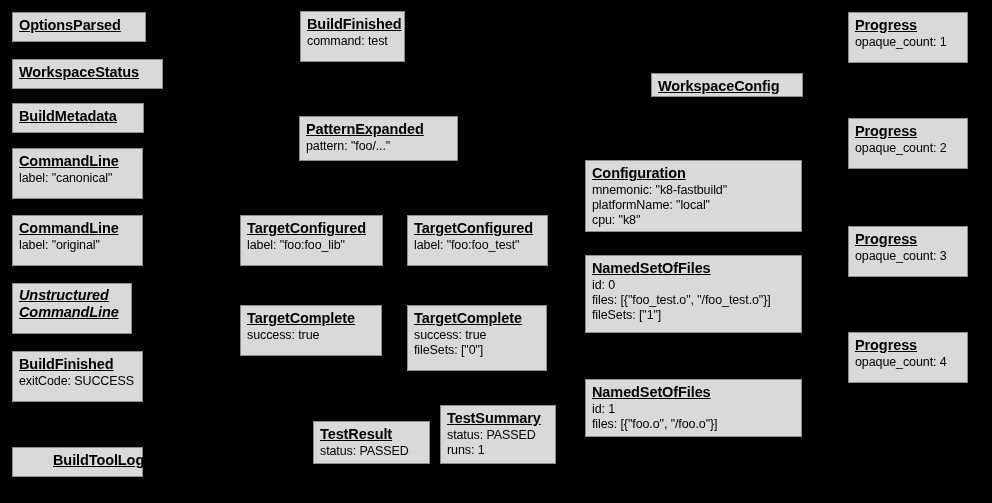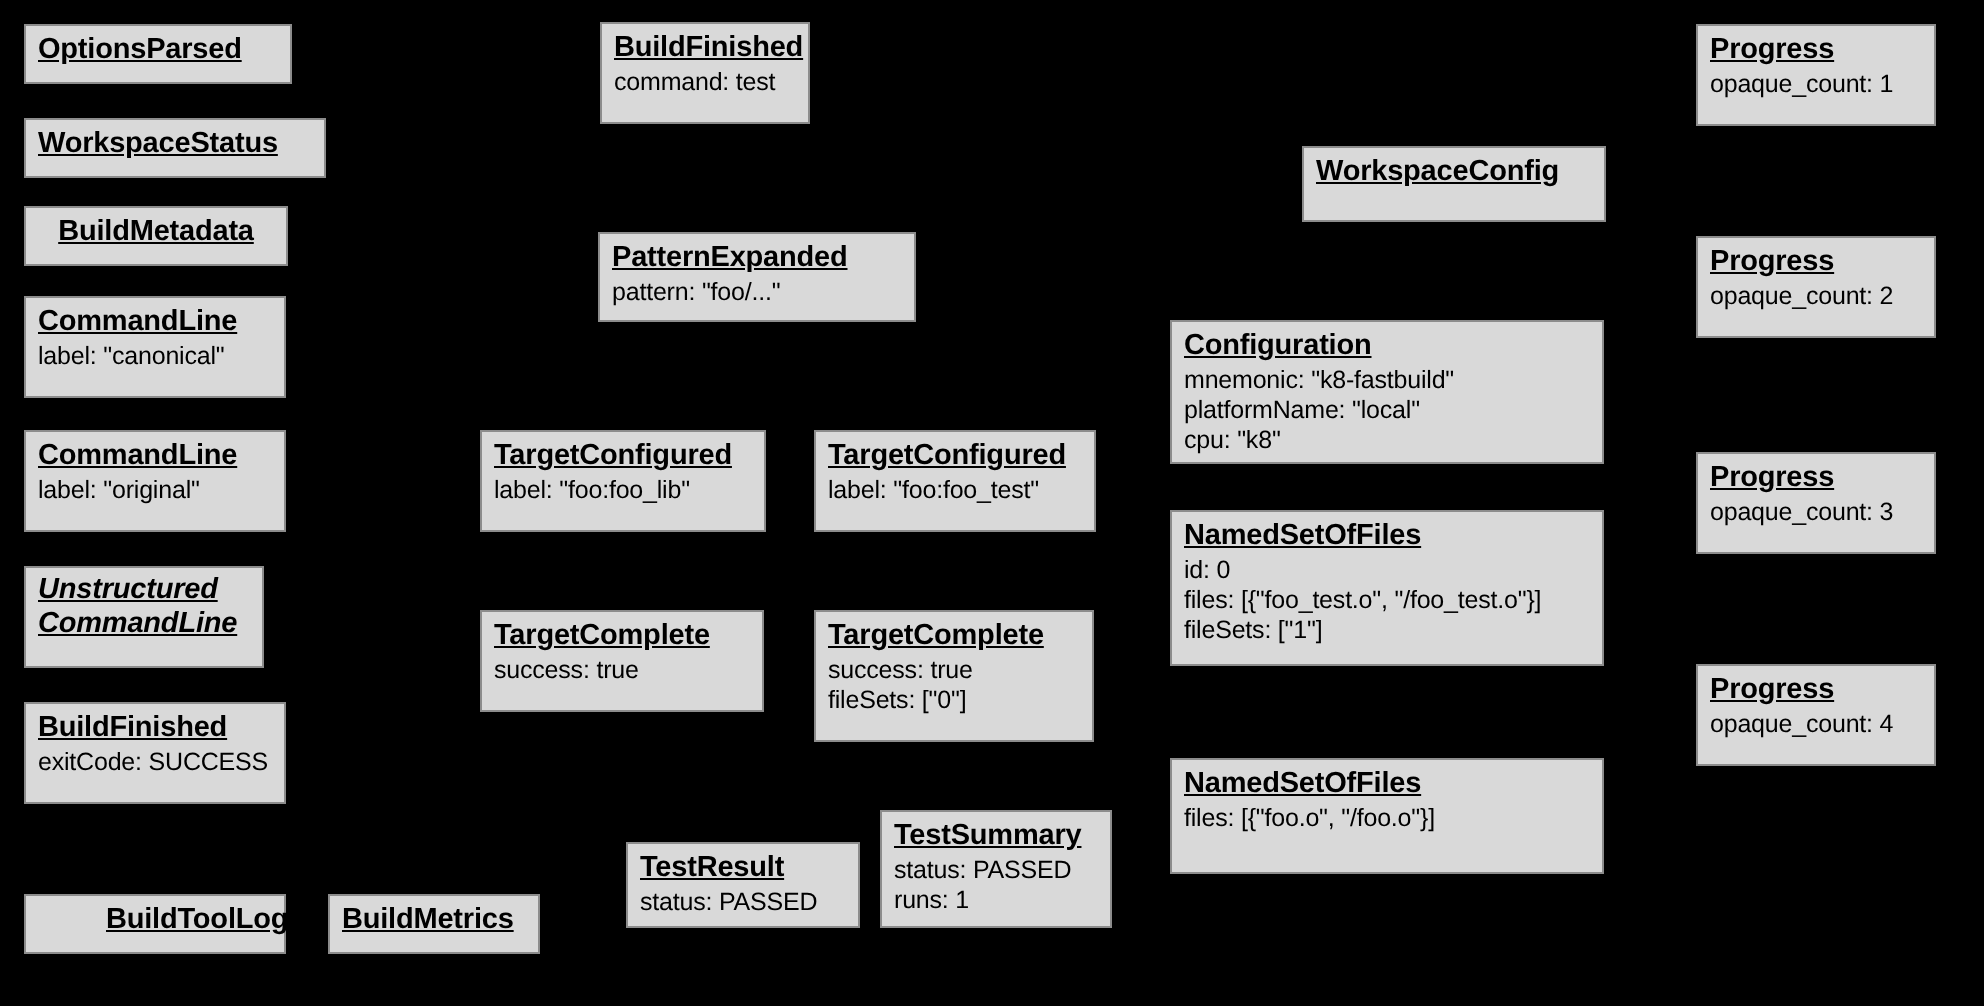--- a/index.html
+++ b/index.html
@@ -49,21 +49,21 @@
 </head>
 <body>
 
 <div id="canvas" style="background: rgb(0, 0, 0);">
     <div class="node" style="left: 12px; top: 12px; width: 134px; height: 30px; background: rgb(217, 217, 217); border-color: rgb(140, 140, 140); color: rgb(0, 0, 0);">
       <div><span class="title">OptionsParsed</span></div>
     </div>
     <div class="node" style="left: 12px; top: 59px; width: 151px; height: 30px; background: rgb(217, 217, 217); border-color: rgb(140, 140, 140); color: rgb(0, 0, 0);">
       <div><span class="title">WorkspaceStatus</span></div>
     </div>
-    <div class="node" style="left: 12px; top: 103px; width: 132px; height: 30px; background: rgb(217, 217, 217); border-color: rgb(140, 140, 140); color: rgb(0, 0, 0); text-align: center;">
+    <div class="node" style="left: 12px; top: 103px; width: 132px; height: 30px; background: rgb(217, 217, 217); border-color: rgb(140, 140, 140); color: rgb(0, 0, 0);">
       <div><span class="title">BuildMetadata</span></div>
     </div>
     <div class="node" style="left: 12px; top: 148px; width: 131px; height: 51px; background: rgb(217, 217, 217); border-color: rgb(140, 140, 140); color: rgb(0, 0, 0);">
       <div><span class="title">CommandLine</span></div>
       <div class="fields">
         <div class="field">label: "canonical"</div>
       </div>
     </div>
     <div class="node" style="left: 12px; top: 215px; width: 131px; height: 51px; background: rgb(217, 217, 217); border-color: rgb(140, 140, 140); color: rgb(0, 0, 0);">
       <div><span class="title">CommandLine</span></div>
@@ -78,23 +78,20 @@
       </div>
     </div>
     <div class="node" style="left: 12px; top: 351px; width: 131px; height: 51px; background: rgb(217, 217, 217); border-color: rgb(140, 140, 140); color: rgb(0, 0, 0);">
       <div><span class="title">BuildFinished</span></div>
       <div class="fields">
         <div class="field">exitCode: SUCCESS</div>
       </div>
     </div>
     <div class="node" style="left: 12px; top: 447px; width: 131px; height: 30px; background: rgb(217, 217, 217); border-color: rgb(140, 140, 140); color: rgb(0, 0, 0); padding-left: 40px;">
       <div><span class="title">BuildToolLogs</span></div>
-    </div>
-    <div class="node" style="left: 164px; top: 447px; width: 106px; height: 30px; background: rgb(217, 217, 217); border-color: rgb(140, 140, 140); color: rgb(0, 0, 0);">
-      <div><span class="title">BuildMetrics</span></div>
     </div>
     <div class="node" style="left: 300px; top: 11px; width: 105px; height: 51px; background: rgb(217, 217, 217); border-color: rgb(140, 140, 140); color: rgb(0, 0, 0);">
       <div><span class="title">BuildFinished</span></div>
       <div class="fields">
         <div class="field">command: test</div>
       </div>
     </div>
     <div class="node" style="left: 299px; top: 116px; width: 159px; height: 45px; background: rgb(217, 217, 217); border-color: rgb(140, 140, 140); color: rgb(0, 0, 0);">
       <div><span class="title">PatternExpanded</span></div>
       <div class="fields">
@@ -132,21 +129,21 @@
         <div class="field">status: PASSED</div>
       </div>
     </div>
     <div class="node" style="left: 440px; top: 405px; width: 116px; height: 59px; background: rgb(217, 217, 217); border-color: rgb(140, 140, 140); color: rgb(0, 0, 0);">
       <div><span class="title">TestSummary</span></div>
       <div class="fields">
         <div class="field">status: PASSED</div>
         <div class="field">runs: 1</div>
       </div>
     </div>
-    <div class="node" style="left: 651px; top: 73px; width: 152px; height: 38px; background: rgb(217, 217, 217); border-color: rgb(140, 140, 140); color: rgb(0, 0, 0); text-decoration: underline;">
+    <div class="node" style="left: 651px; top: 73px; width: 152px; height: 24px; background: rgb(217, 217, 217); border-color: rgb(140, 140, 140); color: rgb(0, 0, 0); text-decoration: underline;">
       <div><span class="title">WorkspaceConfig</span></div>
     </div>
     <div class="node" style="left: 585px; top: 160px; width: 217px; height: 72px; background: rgb(217, 217, 217); border-color: rgb(140, 140, 140); color: rgb(0, 0, 0);">
       <div><span class="title">Configuration</span></div>
       <div class="fields">
         <div class="field">mnemonic: "k8-fastbuild"</div>
         <div class="field">platformName: "local"</div>
         <div class="field">cpu: "k8"</div>
       </div>
     </div>
@@ -154,20 +151,21 @@
       <div><span class="title">NamedSetOfFiles</span></div>
       <div class="fields">
         <div class="field">id: 0</div>
         <div class="field">files: [{"foo_test.o", "/foo_test.o"}]</div>
         <div class="field">fileSets: ["1"]</div>
       </div>
     </div>
     <div class="node" style="left: 585px; top: 379px; width: 217px; height: 58px; background: rgb(217, 217, 217); border-color: rgb(140, 140, 140); color: rgb(0, 0, 0);">
       <div><span class="title">NamedSetOfFiles</span></div>
       <div class="fields">
+        <div class="field">id: 1</div>
         <div class="field">files: [{"foo.o", "/foo.o"}]</div>
       </div>
     </div>
     <div class="node" style="left: 848px; top: 12px; width: 120px; height: 51px; background: rgb(217, 217, 217); border-color: rgb(140, 140, 140); color: rgb(0, 0, 0);">
       <div><span class="title">Progress</span></div>
       <div class="fields">
         <div class="field">opaque_count: 1</div>
       </div>
     </div>
     <div class="node" style="left: 848px; top: 118px; width: 120px; height: 51px; background: rgb(217, 217, 217); border-color: rgb(140, 140, 140); color: rgb(0, 0, 0);">

